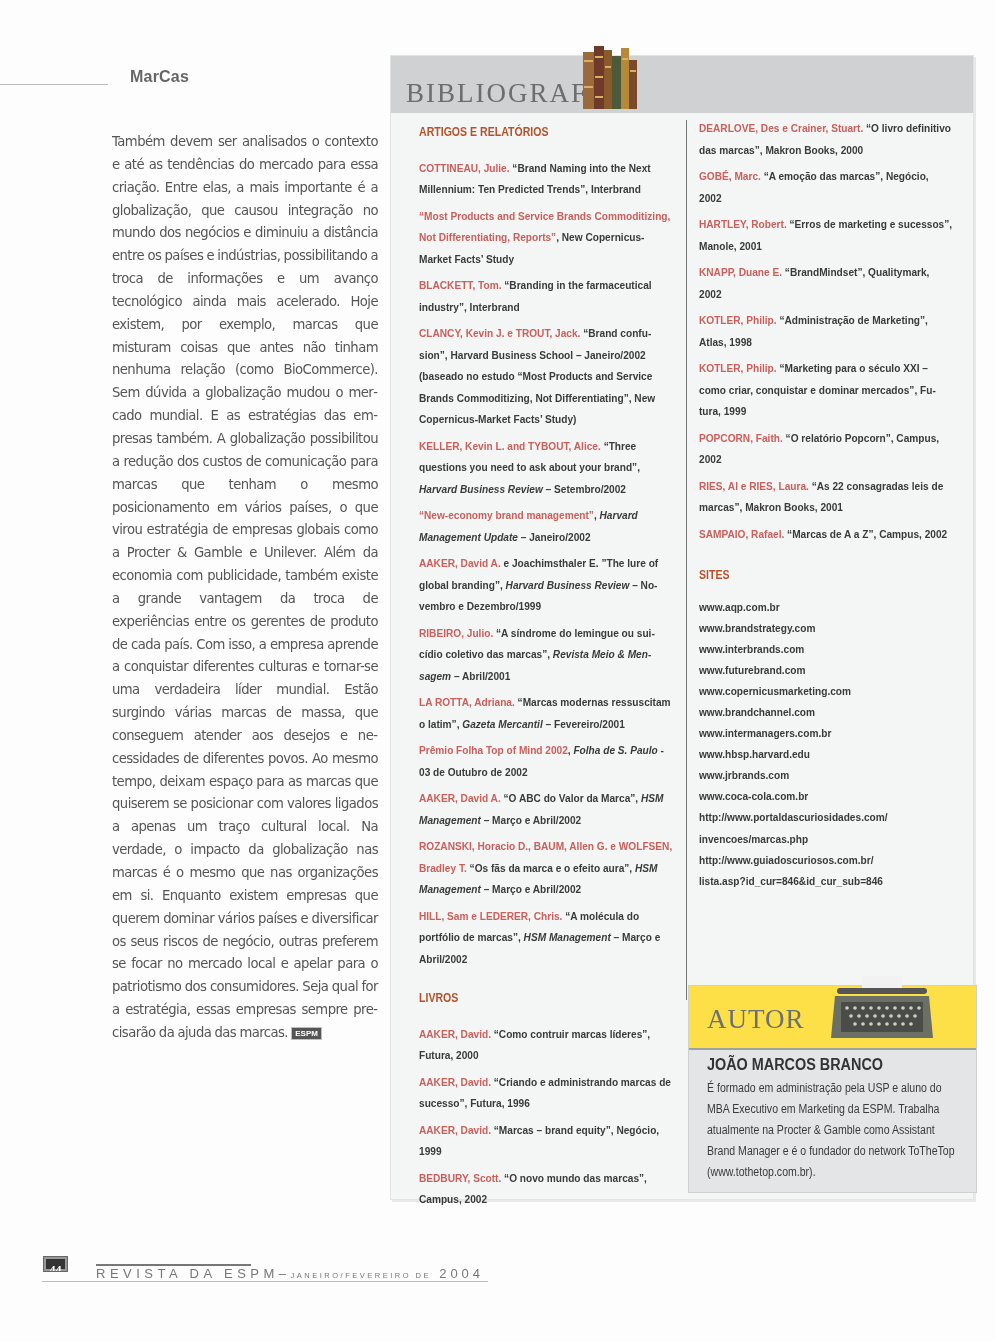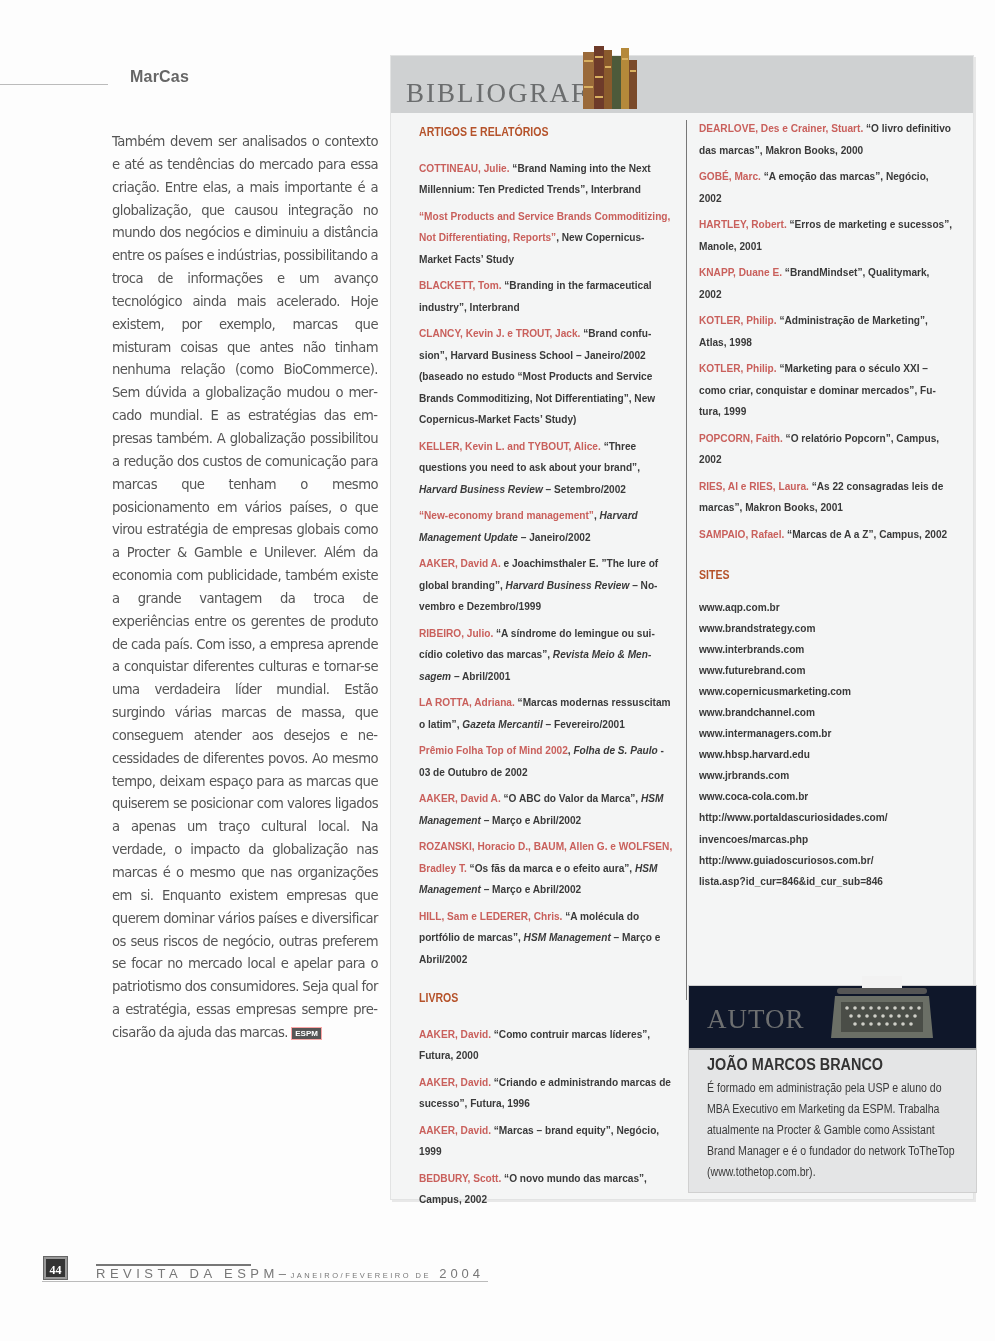--- a/index.html
+++ b/index.html
@@ -54,28 +54,28 @@
   .sub-head { color: #b5522a; font-weight: bold; font-size: 12px; margin: 0 0 14px 0; }
   .ref { margin: 0 0 5px 0; font-weight: bold; }
   .ref .au { color: #c9605c; font-weight: bold; }
   .ref i { font-style: italic; }
   .site { font-weight: bold; margin: 0; line-height: 21.1px; }
   
   .autor-box {
     position: absolute; left: 688px; top: 985px; width: 287px; height: 206px;
     background: #e4e5e6; border: 1px solid #d0d0d0;
   }
-  .autor-head { position: absolute; left: 0; top: 0; width: 100%; height: 62px; background: #0f172a; border-bottom: 2px solid #9ea0a1; }
+  .autor-head { position: absolute; left: 0; top: 0; width: 100%; height: 62px; background: #fde047; border-bottom: 2px solid #9ea0a1; }
   .autor-title { position: absolute; left: 18px; top: 18px; font-family: "Liberation Serif", serif; font-size: 27px; color: #6d6f70; letter-spacing: 1px; }
   .typewriter { position: absolute; left: 138px; top: -10px; width: 110px; height: 68px; }
   .autor-name { position: absolute; left: 18px; top: 70px; font-weight: bold; font-size: 16px; color: #333; transform: scaleX(0.9); transform-origin: left top; }
   .autor-bio { position: absolute; left: 18px; top: 92px; width: 290px; font-size: 12px; line-height: 21px; color: #3a3a3a; transform: scaleX(0.88); transform-origin: left top; }
   
   .footer-page {
-    position: absolute; left: 44px; top: 1257px; width: 23px; height: 22px;
+    position: absolute; left: 44px; top: 1257px; width: 23px; height: 14px;
     background: #333; color: #fff; font-family: "Liberation Serif", serif; font-weight: bold;
     font-size: 12px; text-align: center; line-height: 22px; border: 2px solid #999; box-sizing: border-box; outline: 1px solid #666;
   }
   .footer-rule-top { position: absolute; left: 96px; top: 1264px; width: 155px; height: 2px; background: #777; }
   .footer-rule-bot { position: absolute; left: 42px; top: 1281px; width: 446px; height: 1px; background: #bbb; }
   .footer-title {
     position: absolute; left: 96px; top: 1266px; font-size: 13px; color: #777;
     letter-spacing: 4.5px; font-family: "Liberation Sans", sans-serif;
   }
   .footer-date { font-size: 7.5px; letter-spacing: 2.5px; }

